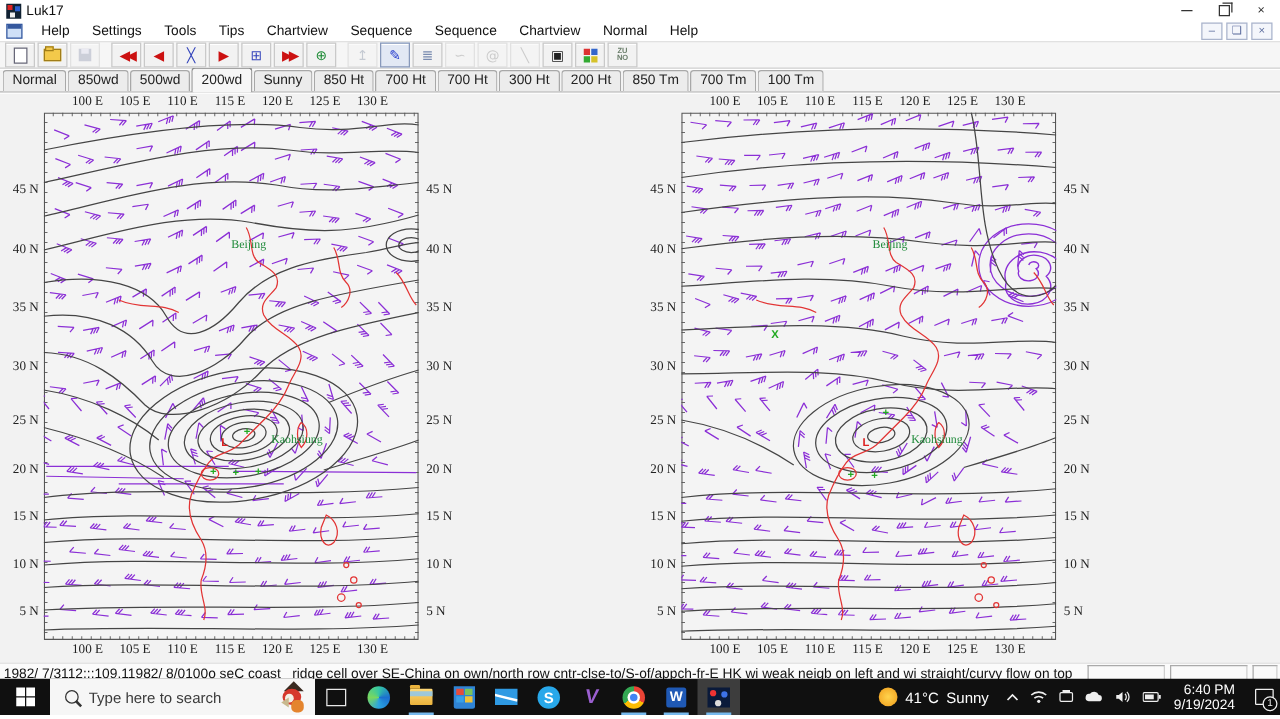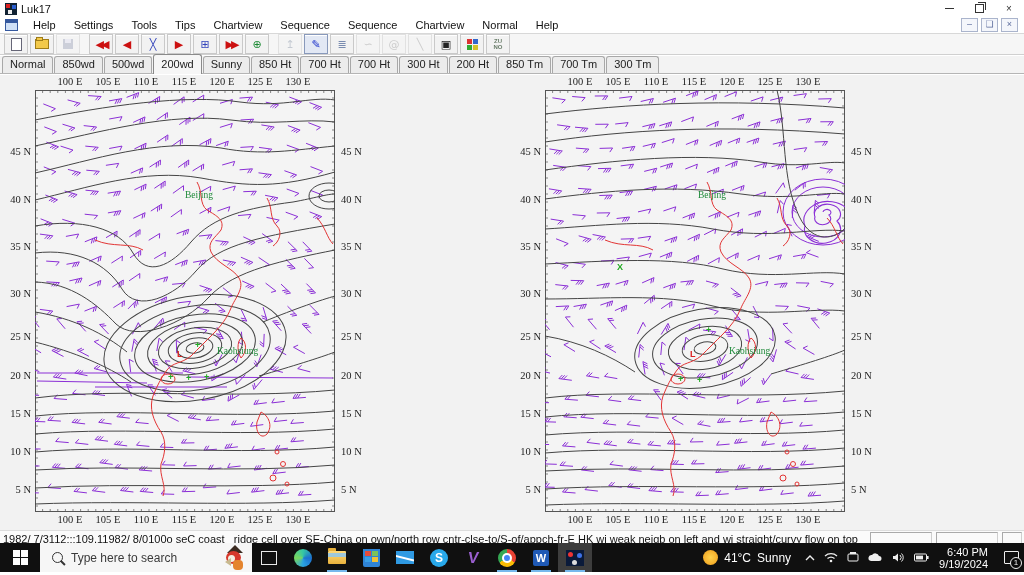--- a/index.html
+++ b/index.html
@@ -243,21 +243,21 @@
       <div class="tab">500wd</div>
       <div class="tab selected">200wd</div>
       <div class="tab">Sunny</div>
       <div class="tab">850 Ht</div>
       <div class="tab">700 Ht</div>
       <div class="tab">700 Ht</div>
       <div class="tab">300 Ht</div>
       <div class="tab">200 Ht</div>
       <div class="tab">850 Tm</div>
       <div class="tab">700 Tm</div>
-      <div class="tab">300 Tm</div>
+      <div class="tab">100 Tm</div>
     </div>
 
   <div id="chartarea">
     <div class="map-wrap" id="map-left">
       <svg id="svg-left" width="300" height="422" viewBox="0 0 300 422">
           <rect x="0.5" y="0.5" width="299" height="421" fill="#f4f4f4" stroke="#555" stroke-width="1"></rect>
           <line x1="7.6" y1="0" x2="7.6" y2="3" stroke="#555" stroke-width="0.7"></line>
           <line x1="7.6" y1="419" x2="7.6" y2="422" stroke="#555" stroke-width="0.7"></line>
           <line x1="15.2" y1="0" x2="15.2" y2="3" stroke="#555" stroke-width="0.7"></line>
           <line x1="15.2" y1="419" x2="15.2" y2="422" stroke="#555" stroke-width="0.7"></line>

